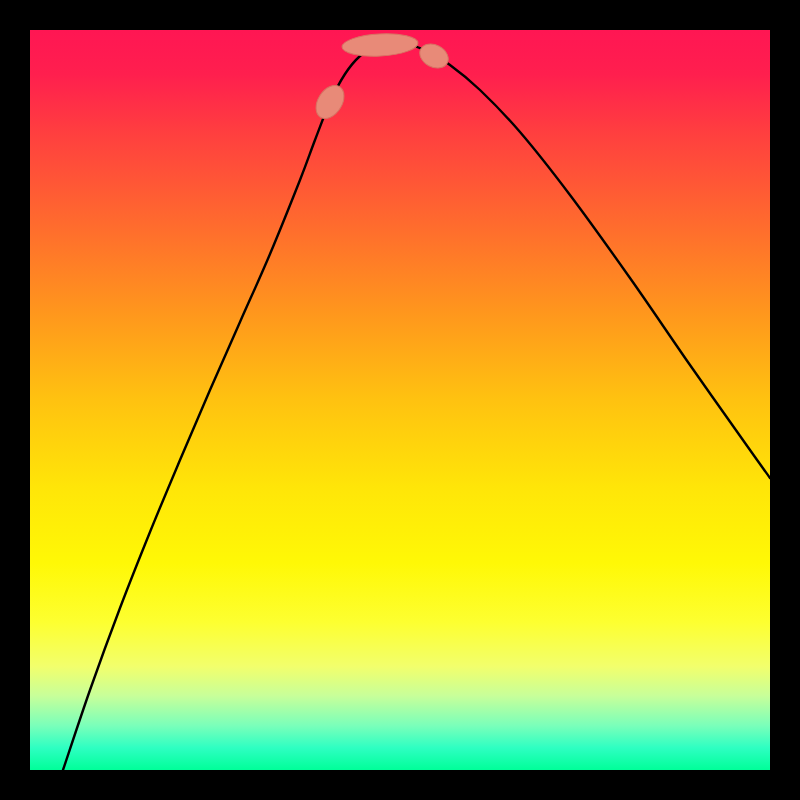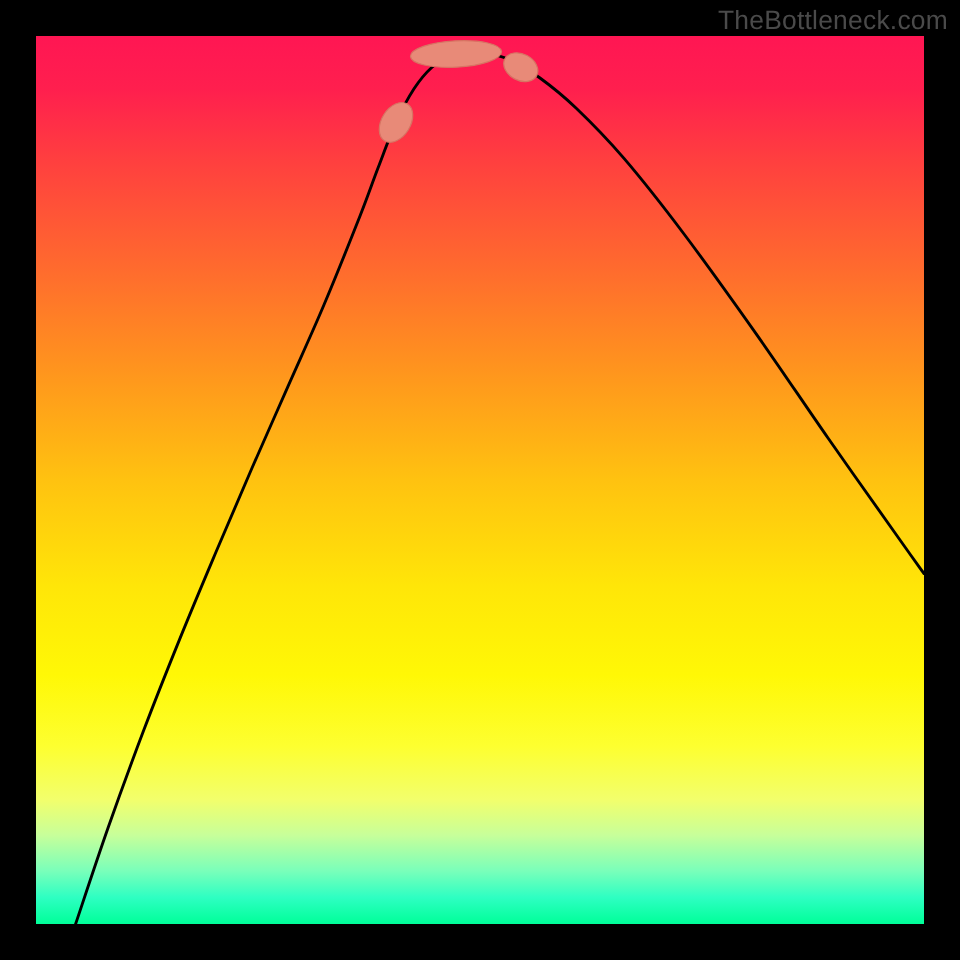--- a/index.html
+++ b/index.html
@@ -74,14 +74,13 @@
     <svg class="curve" viewBox="0 0 740 740" preserveAspectRatio="none">
       <path id="curve-path" fill="none" stroke="#000000" stroke-width="2.4" stroke-linecap="round" stroke-linejoin="round" d="M 33 740 C 37.5 726.7, 50.5 687.0, 60 660 C 69.5 633.0, 80.0 604.3, 90 578 C 100.0 551.7, 110.0 526.7, 120 502 C 130.0 477.3, 140.0 453.7, 150 430 C 160.0 406.3, 170.0 383.0, 180 360 C 190.0 337.0, 200.0 314.7, 210 292 C 220.0 269.3, 230.0 247.7, 240 224 C 250.0 200.3, 262.5 169.0, 270 150 C 277.5 131.0, 280.0 123.0, 285 110 C 290.0 97.0, 295.0 83.0, 300 72 C 305.0 61.0, 310.0 51.7, 315 44 C 320.0 36.3, 325.0 30.5, 330 26 C 335.0 21.5, 340.0 19.0, 345 17 C 350.0 15.0, 355.0 14.5, 360 14 C 365.0 13.5, 369.2 13.0, 375 14 C 380.8 15.0, 387.5 16.5, 395 20 C 402.5 23.5, 410.8 28.3, 420 35 C 429.2 41.7, 438.3 48.8, 450 60 C 461.7 71.2, 475.0 84.5, 490 102 C 505.0 119.5, 521.7 140.7, 540 165 C 558.3 189.3, 580.0 219.7, 600 248 C 620.0 276.3, 640.0 306.3, 660 335 C 680.0 363.7, 706.7 401.2, 720 420 C 733.3 438.8, 736.7 443.3, 740 448"></path>
       <g id="markers">
           <ellipse cx="300" cy="72" rx="18" ry="12" fill="#e88a78" stroke="#d77463" stroke-width="1" transform="rotate(-58 300 72)"></ellipse>
           <ellipse cx="350" cy="15" rx="38" ry="11" fill="#e88a78" stroke="#d77463" stroke-width="1" transform="rotate(-3 350 15)"></ellipse>
           <ellipse cx="404" cy="26" rx="15" ry="11" fill="#e88a78" stroke="#d77463" stroke-width="1" transform="rotate(28 404 26)"></ellipse>
         </g>
     </svg>
   </div>
 
-  <div class="watermark">TheBottleneck.com</div>
 </div>
 
 </body></html>

